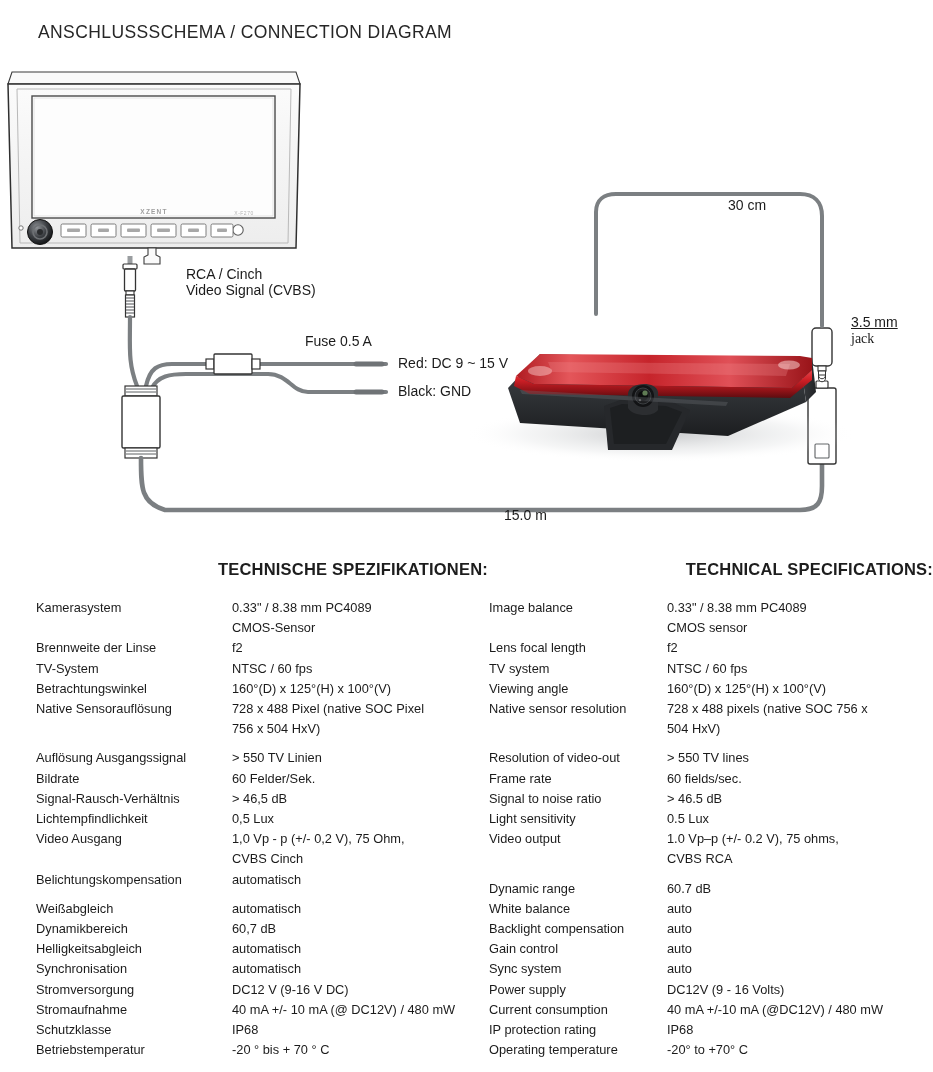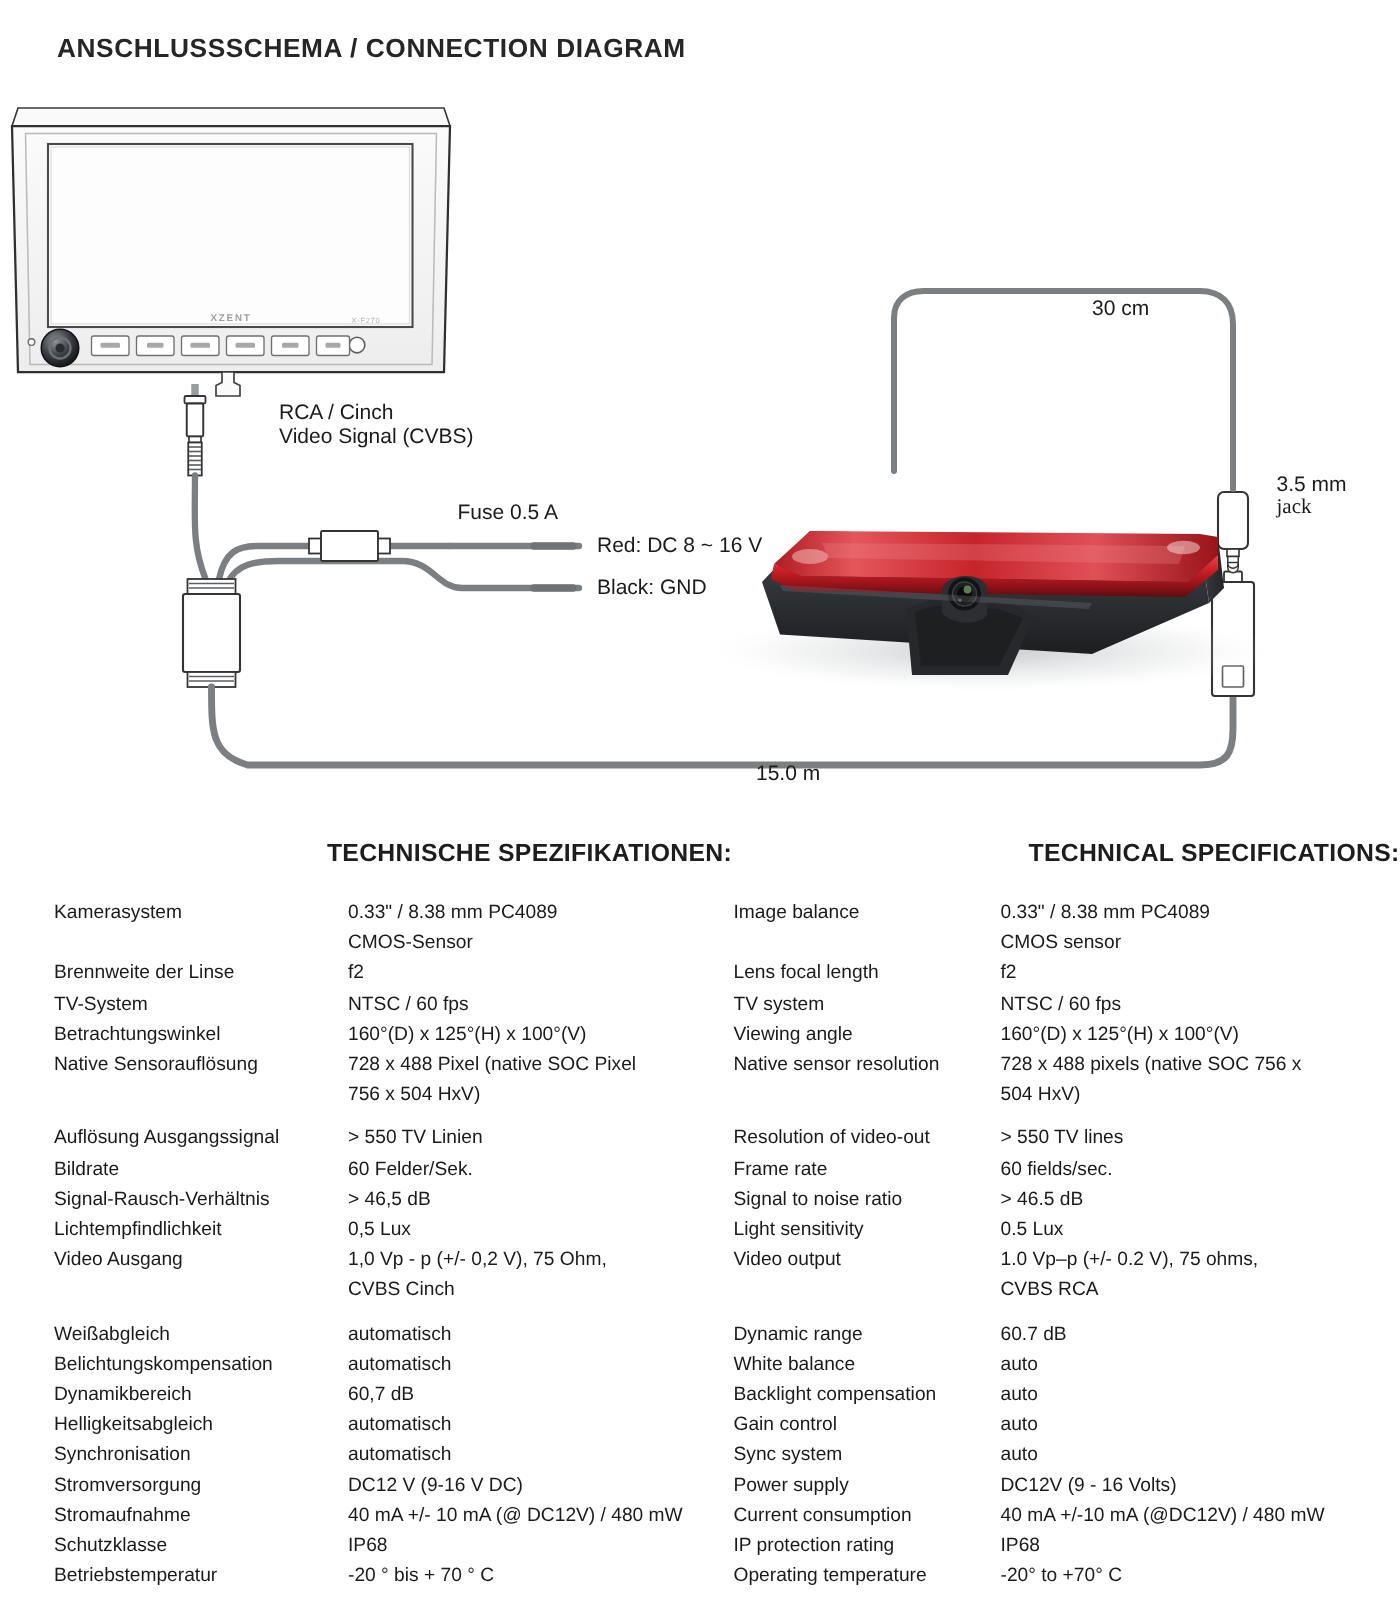--- a/index.html
+++ b/index.html
@@ -15,21 +15,21 @@
     color: #1b1b1b;
     overflow: hidden;
   }
 
   
   #page-title {
     position: absolute;
     left: 38px;
     top: 22px;
     font-size: 17.5px;
-    font-weight: bold;
+    font-weight: normal;
     letter-spacing: 0.4px;
     color: #262626;
     white-space: nowrap;
   }
 
   
   #diagram {
     position: absolute;
     left: 0;
     top: 58px;
@@ -265,26 +265,26 @@
 
       <path d="M520 332 L728 344 L726 348 L522 336 Z" fill="#6b6e72" opacity="0.35"></path>
     </g>
   </svg>
 
   <div class="diag-label" style="left:186px; top:209px;">RCA / Cinch</div>
   <div class="diag-label" style="left:186px; top:225px;">Video Signal (CVBS)</div>
 
   <div class="diag-label" style="left:305px; top:276px;">Fuse 0.5 A</div>
 
-  <div class="diag-label" style="left:398px; top:298px;">Red: DC 8 ~ 16 V</div>
+  <div class="diag-label" style="left:398px; top:298px;">Red: DC 9 ~ 15 V</div>
   <div class="diag-label" style="left:398px; top:326px;">Black: GND</div>
 
   <div class="diag-label" style="left:728px; top:140px;">30 cm</div>
 
-  <div class="diag-label" style="left:851px; top:257px;">3.5 mm</div>
+  <div class="diag-label" style="left:851px; top:257px;text-decoration:underline;">3.5 mm</div>
   <div class="diag-label" style="left:851px; top:273px;font-family:Liberation Serif, serif;">jack</div>
 
   <div class="diag-label" style="left:504px; top:450px;">15.0 m</div>
 </div>
 
 <div class="spec-col" id="spec-col-de">
   <div class="spec-title">TECHNISCHE SPEZIFIKATIONEN:</div>
   <table class="spec-table">
     <tbody id="spec-body-de">
         <tr class="spec-row">
@@ -320,26 +320,26 @@
           <td class="spec-value">&gt; 46,5 dB</td>
         </tr>
         <tr class="spec-row">
           <td class="spec-label">Lichtempfindlichkeit</td>
           <td class="spec-value">0,5 Lux</td>
         </tr>
         <tr class="spec-row">
           <td class="spec-label">Video Ausgang</td>
           <td class="spec-value">1,0 Vp - p (+/- 0,2 V), 75 Ohm,<br>CVBS Cinch</td>
         </tr>
+        <tr class="spec-row">
+          <td class="spec-label">Belichtungskompensation</td>
+          <td class="spec-value">automatisch</td>
+        </tr>
         <tr class="spec-row gap">
           <td class="spec-label">Weißabgleich</td>
-          <td class="spec-value">automatisch</td>
-        </tr>
-        <tr class="spec-row">
-          <td class="spec-label">Belichtungskompensation</td>
           <td class="spec-value">automatisch</td>
         </tr>
         <tr class="spec-row">
           <td class="spec-label">Dynamikbereich</td>
           <td class="spec-value">60,7 dB</td>
         </tr>
         <tr class="spec-row">
           <td class="spec-label">Helligkeitsabgleich</td>
           <td class="spec-value">automatisch</td>
         </tr>

